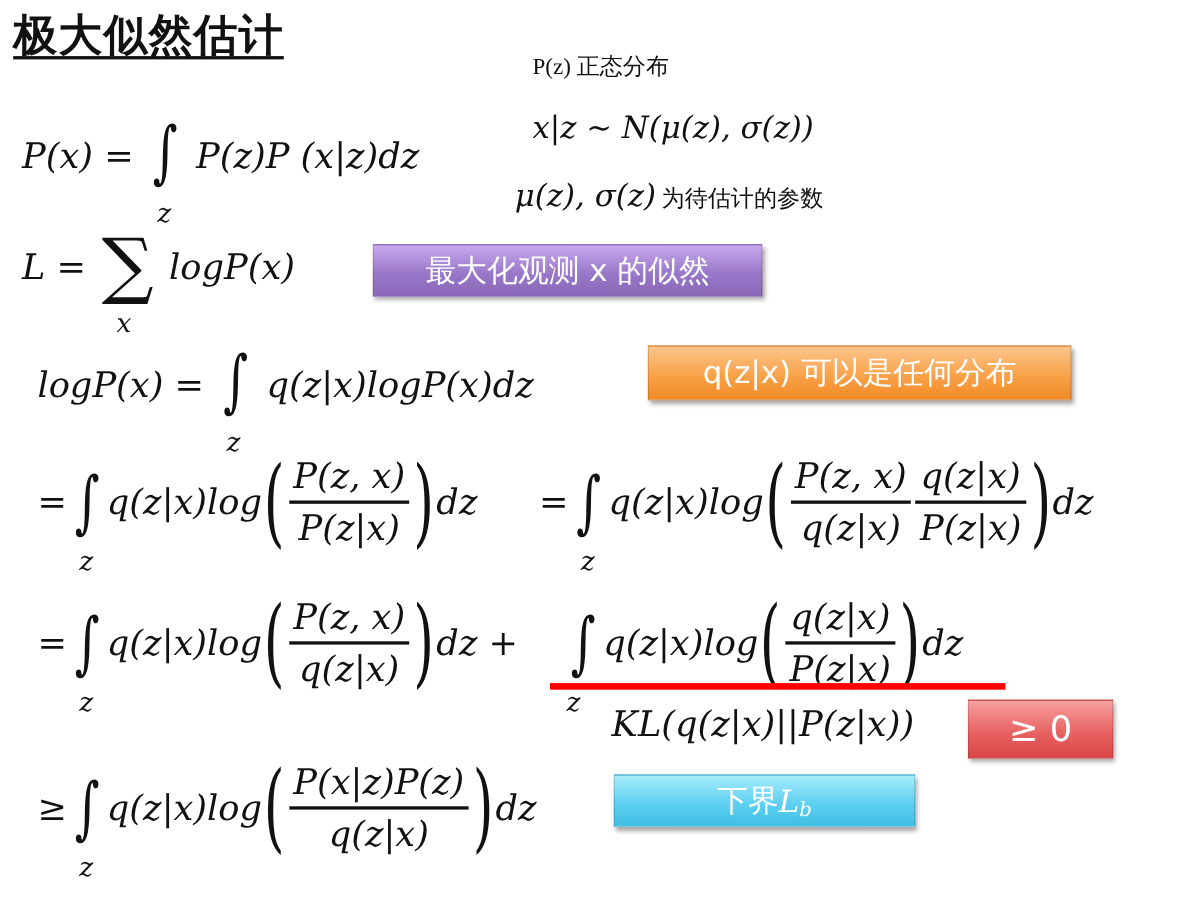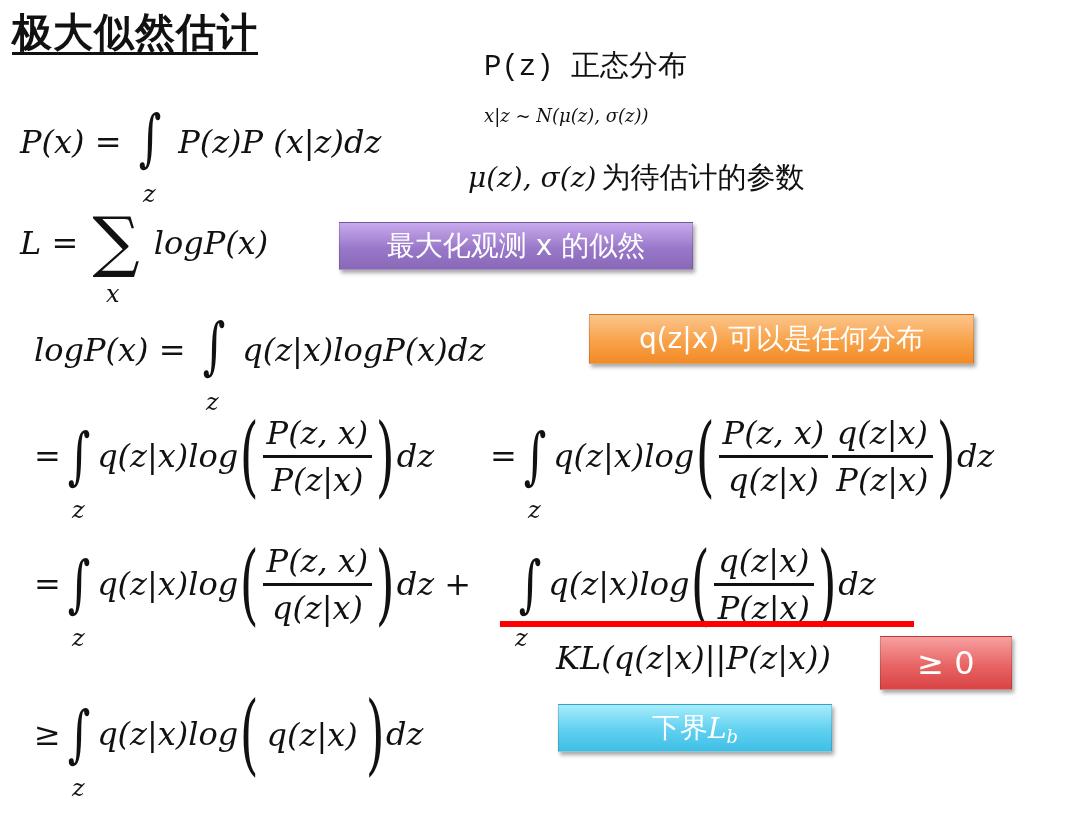--- a/index.html
+++ b/index.html
@@ -2,21 +2,21 @@
 <html><head>
 <meta charset="utf-8">
 <style>
   html, body { margin:0; padding:0; background:#ffffff; }
   body { width:1076px; height:816px; position:relative; overflow:hidden;
          font-family:"DejaVu Serif", serif; color:#111; }
   .abs { position:absolute; white-space:nowrap; }
   .title { left:12px; top:8px; font-family:"DejaVu Sans", sans-serif; font-weight:bold;
            font-size:40px; line-height:48px; text-decoration:underline; text-underline-offset:6px;
            text-decoration-thickness:3px; letter-spacing:1px; }
-  .note { font-family:Liberation Mono, monospace; font-size:29px; color:#111; }
+  .note { font-family:Liberation Serif, serif; font-size:21px; color:#111; }
   .m { font-family:"DejaVu Serif", serif; font-style:italic; font-size:32px; line-height:40px; }
   .intg { display:inline-block; position:relative; font-style:normal; font-size:62px; line-height:40px;
           transform:scaleX(0.7); margin:0 2px; vertical-align:-6px; }
   .sub { position:absolute; font-family:"DejaVu Serif", serif; font-style:italic; font-size:24px; }
   .frac { display:inline-block; vertical-align:middle; text-align:center; margin:12px 2px; }
   .frac .num { display:block; border-bottom:3px solid #111; padding:0 4px 2px; line-height:40px; }
   .frac .den { display:block; padding:2px 4px 0; line-height:40px; }
   .bigp { display:inline-block; font-style:normal; font-size:88px; line-height:88px; vertical-align:middle;
           transform:scaleX(0.55); margin:0 -6px; font-weight:lighter; }
   .box { position:absolute; display:flex; align-items:center; justify-content:center;
@@ -28,21 +28,21 @@
   .box-cyan { background:linear-gradient(#a7ecfb,#5fd0f0 55%,#3fbfe6); }
   .redline { position:absolute; left:500px; top:621px; width:414px; height:6px; }
   .sum { display:inline-block; font-style:normal; font-size:66px; line-height:40px; vertical-align:-10px; margin:0 4px; }
 </style>
 </head>
 <body>
 
 <div class="abs title">极大似然估计</div>
 
 <div class="abs note" style="left:484px; top:46px;">P(z)  正态分布</div>
-<div class="abs m" style="left:484px; top:96px; font-size:18px;">x|z ~ N(μ(z), σ(z))</div>
+<div class="abs m" style="left:484px; top:96px; font-size:28px;">x|z ~ N(μ(z), σ(z))</div>
 <div class="abs" style="left:468px; top:158px;">
   <span class="m" style="font-size:28px;">μ(z), σ(z)</span>
   <span class="note">为待估计的参数</span>
 </div>
 
 <div class="abs m" style="left:20px; top:118px;">
   <span>P(x) =</span>
   <span class="intg">∫</span>
   <span>P(z)P (x|z)dz</span>
 </div>
@@ -130,20 +130,21 @@
 <div class="abs m" style="left:556px; top:638px;">KL(q(z|x)||P(z|x))</div>
 
 <div class="box box-red" style="left:880px; top:636px; width:130px; height:52px; font-size:32px;">≥ 0</div>
 
 <div class="abs m" style="left:34px; top:686px; height:96px; display:flex; align-items:center;">
   <span>≥</span>
   <span class="intg">∫</span>
   <span>q(z|x)log</span>
   <span class="bigp">(</span>
   <span class="frac">
+    <span class="num">P(x|z)P(z)</span>
     <span class="den">q(z|x)</span>
   </span>
   <span class="bigp">)</span>
   <span>dz</span>
 </div>
 <div class="sub" style="left:72px; top:774px;">z</div>
 
 <div class="box box-cyan" style="left:558px; top:704px; width:272px; height:46px;">
   <span>下界</span>
   <span style="font-family:'DejaVu Serif', serif; font-style:italic;">L</span>

